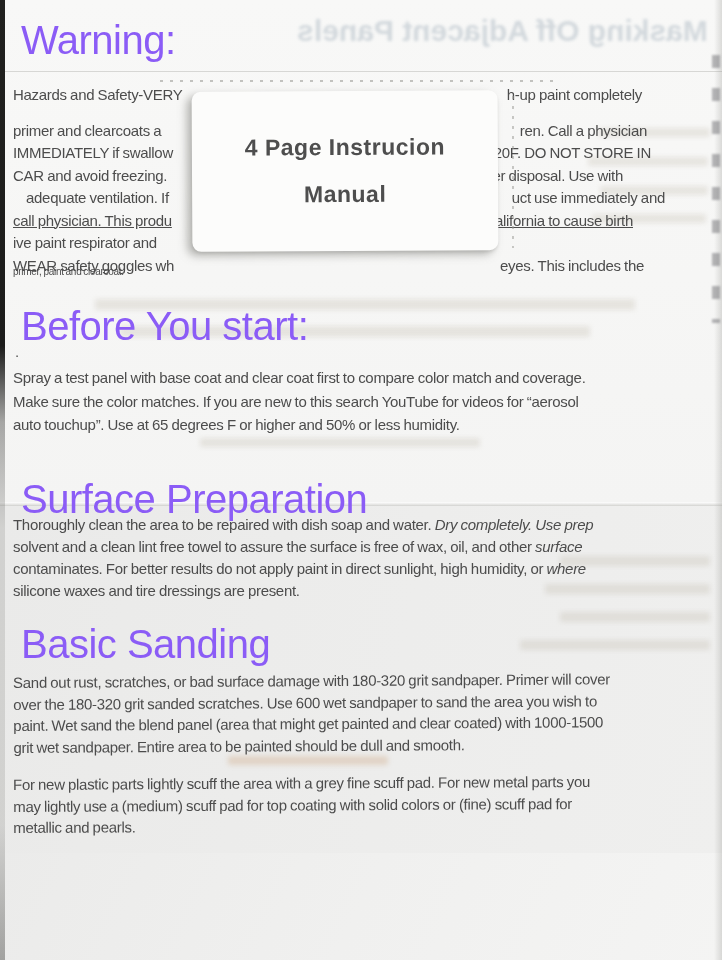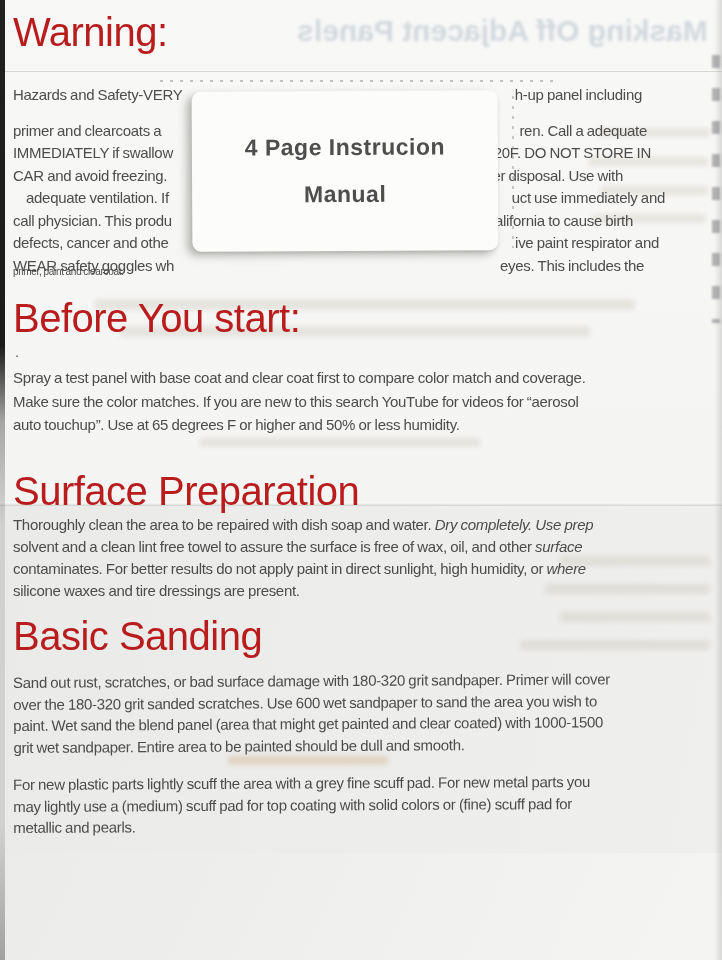--- a/index.html
+++ b/index.html
@@ -23,39 +23,39 @@
   .left-edge{left:0;top:0;width:5px;height:960px;
     background:linear-gradient(180deg,#21211f 0%,#1c1c1b 36%,rgba(70,70,68,.45) 44%,
       rgba(120,120,116,.22) 55%,rgba(120,120,116,.22) 86%,rgba(88,88,85,.5) 100%);}
   .right-edge{left:714px;top:0;width:8px;height:960px;
     background:linear-gradient(90deg,rgba(190,190,186,0) 0%,rgba(150,150,146,.30) 100%);}
   .edge-marks{left:712px;top:55px;width:8px;height:268px;
     background:repeating-linear-gradient(180deg,rgba(95,95,100,.45) 0 13px,transparent 13px 33px);
     filter:blur(1px);}
 
   
-  h1{margin:0;position:absolute;left:13px;font-weight:400;color:#b91c1c;
+  h1{margin:8px;position:absolute;left:13px;font-weight:400;color:#8b5cf6;
      font-size:40px;letter-spacing:-0.5px;line-height:1.1;}
   #warning-heading{top:10px;}
   #before-heading{top:296px;}
   #surface-heading{top:469px;}
   #basic-heading{top:614px;}
 
   
   .para{position:absolute;left:13px;font-size:15px;letter-spacing:-0.3px;
         word-spacing:-0.5px;color:#4c4c4c;}
   .pline{white-space:nowrap;}
   #warning-para{top:84px;width:652px;line-height:22.5px;}
   #warning-para .fline{display:flex;justify-content:space-between;height:22.5px;}
   #warning-para .fline:nth-child(1){padding-right:23px;}
   #warning-para .fline:nth-child(2){padding-right:18px;margin-top:13px;}
   #warning-para .fline:nth-child(3){padding-right:14px;gap:12px;}
   #warning-para .fline:nth-child(4){padding-right:42px;}
   #warning-para .fline:nth-child(5){padding-right:0;margin-left:13px;}
-  #warning-para .fline:nth-child(6){padding-right:32px;}
+  #warning-para .fline:nth-child(6){padding-right:32px;text-decoration:underline;}
   #warning-para .fline:nth-child(7){padding-right:6px;}
   #warning-para .fline:nth-child(8){padding-right:21px;gap:46px;}
   #warning-last{position:absolute;left:13px;top:266px;font-size:10px;
         letter-spacing:-0.3px;word-spacing:-0.5px;color:#4c4c4c;}
   #before-dot{position:absolute;left:15px;top:343px;font-size:15px;color:#555;}
   #before-para{top:366px;width:664px;line-height:23.5px;}
   #surface-para{top:514px;width:664px;line-height:22px;}
   #surface-para .it{font-style:italic;}
   #sanding-para{top:672px;width:664px;line-height:21.5px;transform:rotate(-0.35deg);transform-origin:left top;}
   #sanding-para2{top:774px;width:664px;line-height:21.5px;transform:rotate(-0.3deg);transform-origin:left top;}
@@ -114,44 +114,43 @@
 <div class="ghost g9"></div>
 <div class="ghost g10"></div>
 <div class="ghost g11"></div>
 <div class="ghost orange g12"></div>
 
 <h1 id="warning-heading">Warning:</h1>
 
 <div id="warning-para" class="para">
     <div class="fline">
       <span>Hazards and Safety-VERY</span>
-      <span>h-up panel including</span>
+      <span>h-up paint completely</span>
     </div>
     <div class="fline">
       <span>primer and clearcoats a</span>
-      <span>ren. Call a adequate</span>
+      <span>ren. Call a physician</span>
     </div>
     <div class="fline">
       <span>IMMEDIATELY if swallow</span>
       <span>20F. DO NOT STORE IN</span>
     </div>
     <div class="fline">
       <span>CAR and avoid freezing.</span>
       <span>per disposal. Use with</span>
     </div>
     <div class="fline">
       <span>adequate ventilation. If</span>
       <span>uct use immediately and</span>
     </div>
     <div class="fline">
       <span>call physician. This produ</span>
       <span>alifornia to cause birth</span>
     </div>
     <div class="fline">
-      <span>defects, cancer and othe</span>
       <span>ive paint respirator and</span>
     </div>
     <div class="fline">
       <span>WEAR safety goggles wh</span>
       <span>eyes. This includes the</span>
     </div>
   </div>
 <div id="warning-last">primer, paint and clearcoat.</div>
 
 <div class="abs perf-h"></div>

